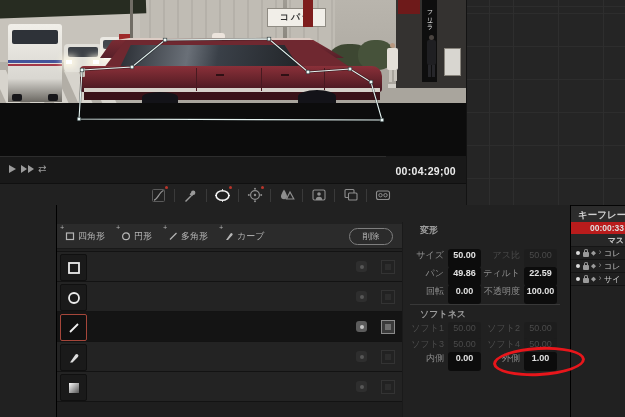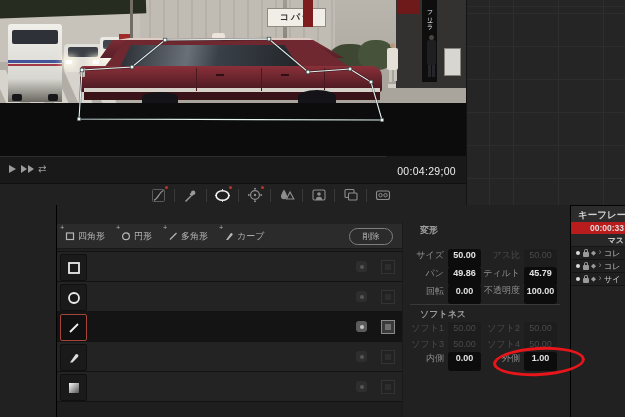--- a/index.html
+++ b/index.html
@@ -13,21 +13,21 @@
   #maskSvg{position:absolute;left:0;top:0;z-index:6;}
   
   #kfgrid{left:466px;top:0;width:159px;height:205px;background:#252525;border-left:1px solid #131313;
     background-image:repeating-linear-gradient(to right,#2e2e2e 0 1px,transparent 1px 45px),
                      repeating-linear-gradient(to bottom,#2d2d2d 0 1px,transparent 1px 33px);
     background-position:46px 13px;}
   
   #transport{left:0;top:156px;width:466px;height:27px;background:#191919;}
   #transport .topline{position:absolute;left:0;top:0;width:386px;height:1px;background:#2d2d2d;}
   .tplay{position:absolute;top:9px;width:0;height:0;border-left:7px solid #9b9b9b;border-top:4.5px solid transparent;border-bottom:4.5px solid transparent;}
-  #timecode{position:absolute;right:10px;top:9px;font-size:10.5px;font-weight:normal;color:#ececec;letter-spacing:.3px;}
+  #timecode{position:absolute;right:10px;top:9px;font-size:10.5px;font-weight:bold;color:#ececec;letter-spacing:.3px;}
   
   #toolbar{left:0;top:183px;width:466px;height:22px;background:#212121;border-top:1px solid #101010;}
   #tools{position:absolute;left:150px;top:2px;display:flex;align-items:center;gap:7px;height:18px;}
   .tool{position:relative;width:17px;height:17px;display:flex;align-items:center;justify-content:center;}
   .tdiv{width:1px;height:13px;background:#3a3a3a;}
   .reddot{position:absolute;right:-1px;top:-1px;width:3px;height:3px;border-radius:50%;background:#b8352b;}
   
   .hdr{top:205px;height:17px;background:#1a1a1a;border-top:1px solid #050505;border-bottom:1px solid #0d0d0d;}
   .hdrtxt{font-size:9.5px;font-weight:bold;color:#cfcfcf;}
   
@@ -408,24 +408,24 @@
   <div class="abs" style="left:402px;top:222px;width:1px;height:195px;background:#1a1a1a;"></div>
 
   <span class="abs sectitle" style="left:420px;top:224px;">変形</span>
   <span class="flabel" style="left:396px;top:249px;">サイズ</span>
   <span class="fbox" style="left:448px;top:249px;">50.00</span>
   <span class="flabel dis" style="left:472px;top:249px;">アス比</span>
   <span class="fbox dis" style="left:524px;top:249px;">50.00</span>
   <span class="flabel" style="left:396px;top:267px;">パン</span>
   <span class="fbox" style="left:448px;top:267px;">49.86</span>
   <span class="flabel" style="left:472px;top:267px;">ティルト</span>
-  <span class="fbox" style="left:524px;top:267px;">45.79</span>
+  <span class="fbox" style="left:524px;top:267px;">22.59</span>
   <span class="flabel" style="left:396px;top:285px;">回転</span>
   <span class="fbox" style="left:448px;top:285px;">0.00</span>
-  <span class="flabel" style="left:472px;top:285px;font-family:Liberation Mono, monospace;">不透明度</span>
+  <span class="flabel" style="left:472px;top:285px;">不透明度</span>
   <span class="fbox" style="left:524px;top:285px;">100.00</span>
   <div class="abs" style="left:410px;top:304px;width:150px;height:1px;background:#383838;"></div>
 
   <span class="abs sectitle" style="left:420px;top:308px;">ソフトネス</span>
   <span class="flabel dis" style="left:396px;top:322px;">ソフト1</span>
   <span class="fbox dis" style="left:448px;top:322px;">50.00</span>
   <span class="flabel dis" style="left:472px;top:322px;">ソフト2</span>
   <span class="fbox dis" style="left:524px;top:322px;">50.00</span>
   <span class="flabel dis" style="left:396px;top:338px;">ソフト3</span>
   <span class="fbox dis" style="left:448px;top:338px;">50.00</span>

